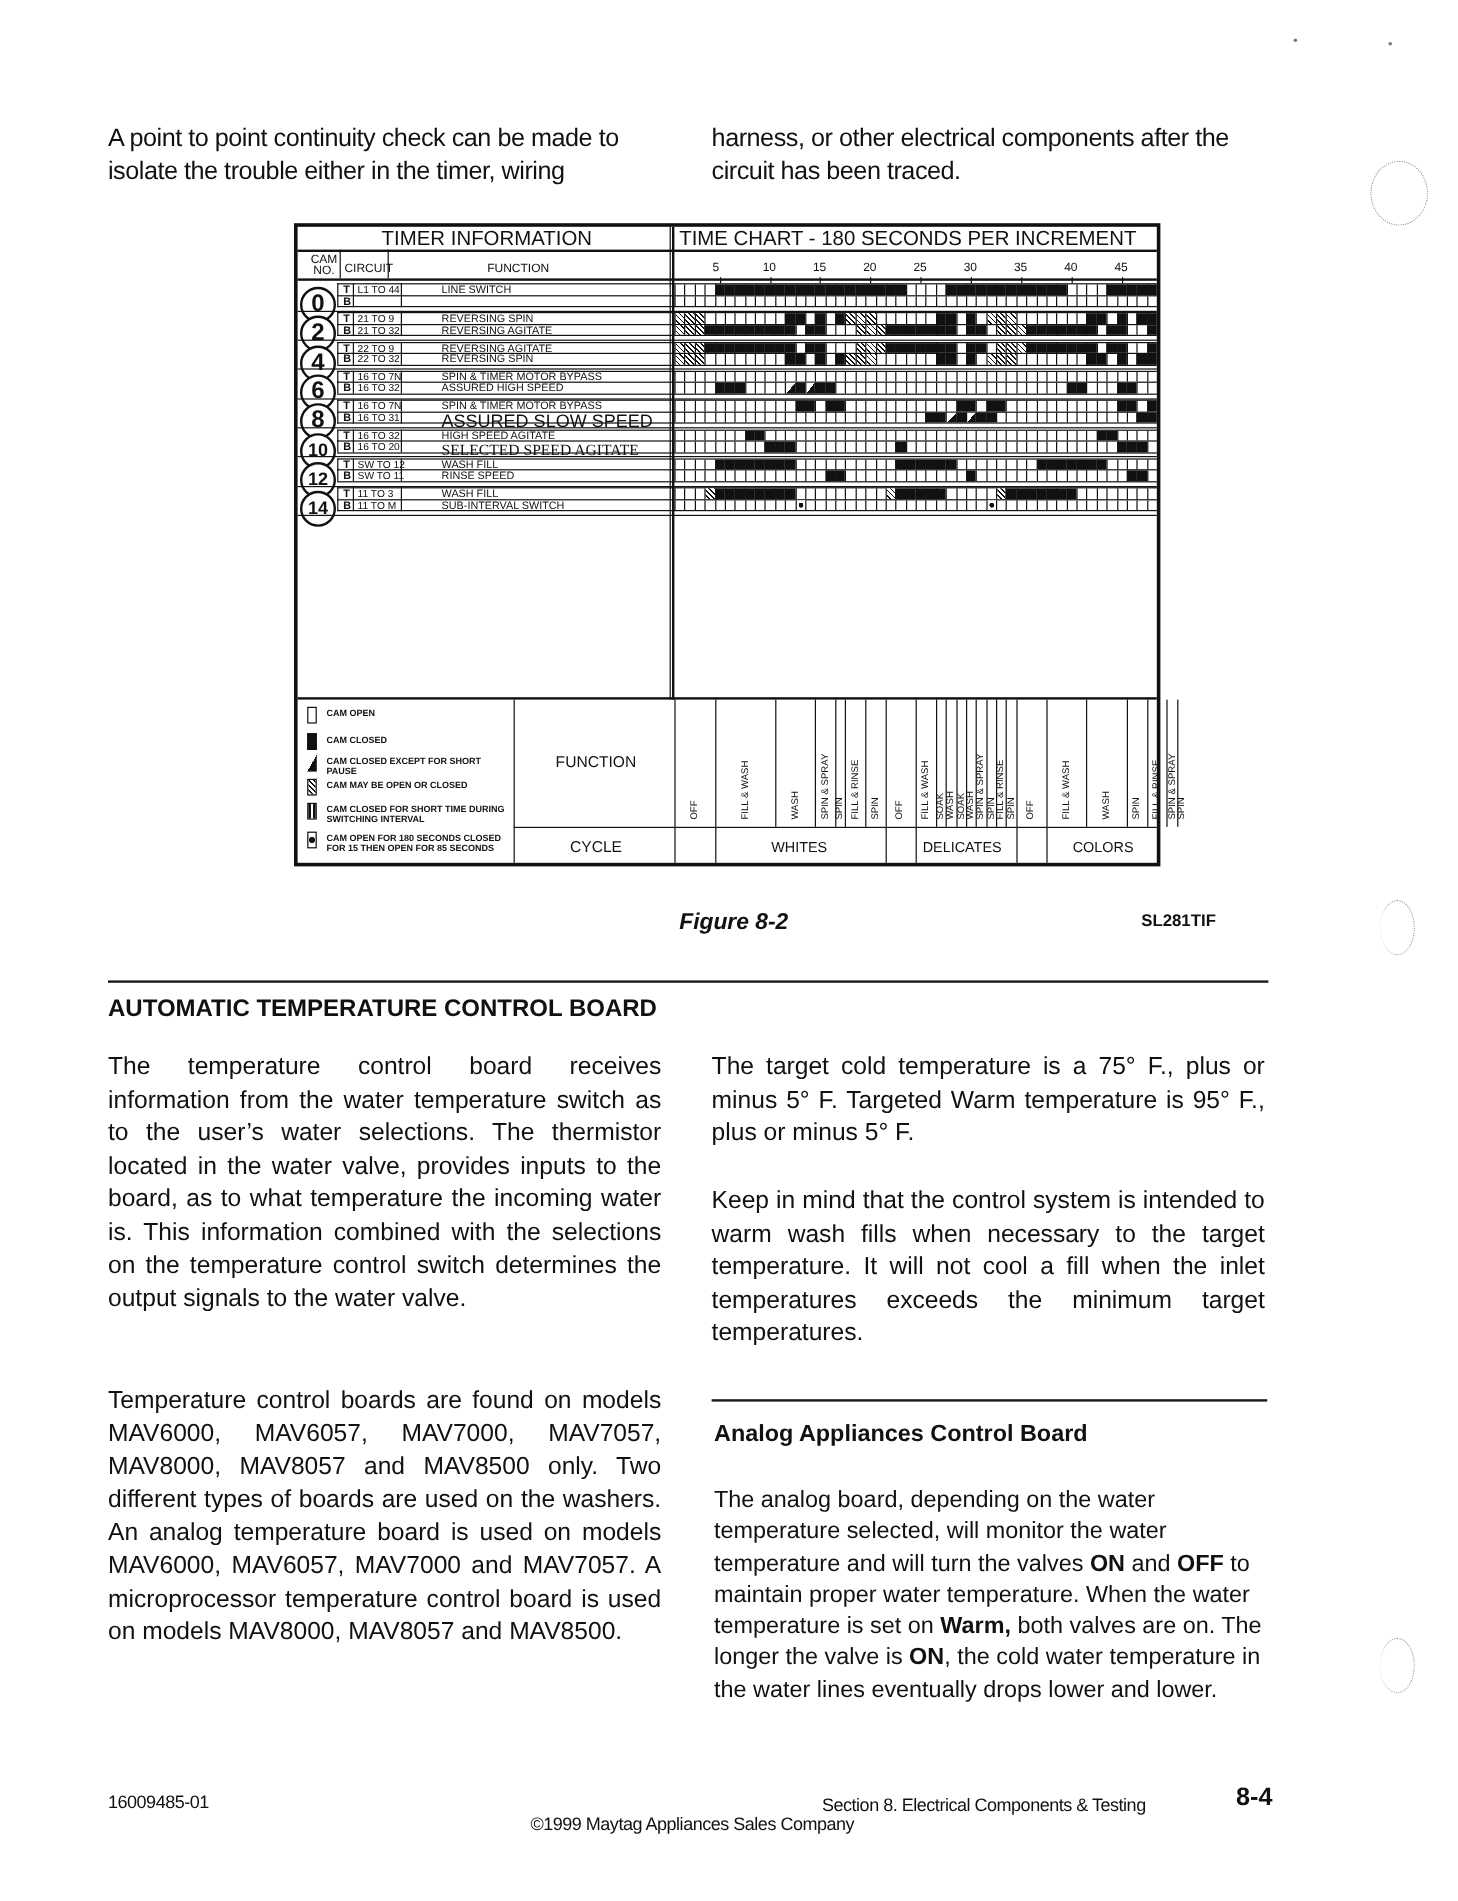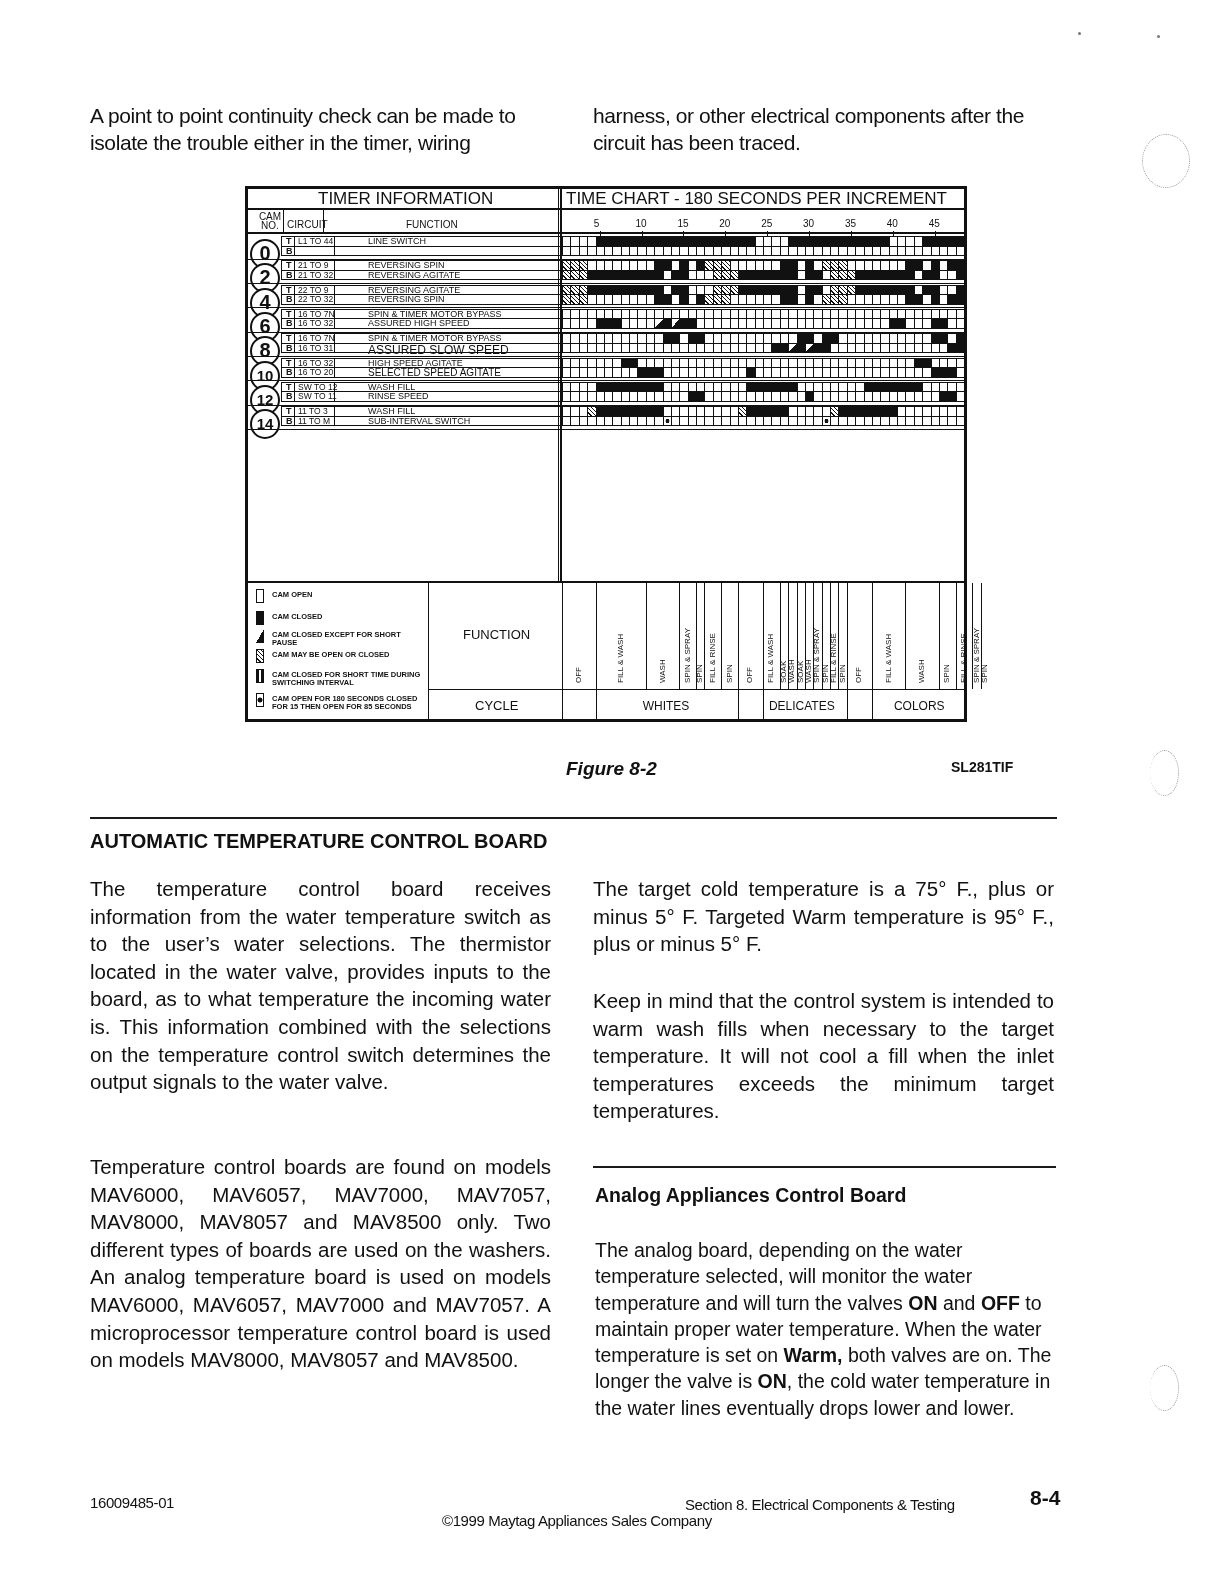--- a/index.html
+++ b/index.html
@@ -567,21 +567,21 @@
     <div style="position: absolute; left: 674.125px; top: 145.2px; width: 8.375px; height: 8.5px; box-sizing: border-box; border-left: 1px solid rgb(17, 17, 17);"></div>
     <div style="position: absolute; left: 682.5px; top: 145.2px; width: 8.375px; height: 8.5px; box-sizing: border-box; border-left: 1px solid rgb(17, 17, 17); background: rgb(17, 17, 17);"></div>
     <div style="position: absolute; left: 690.875px; top: 145.2px; width: 8.375px; height: 8.5px; box-sizing: border-box; border-left: 1px solid rgb(17, 17, 17); background: rgb(17, 17, 17);"></div>
     <div style="position: absolute; left: 699.25px; top: 145.2px; width: 8.375px; height: 8.5px; box-sizing: border-box; border-left: 1px solid rgb(17, 17, 17);"></div>
     <div style="position: absolute; left: 707.625px; top: 145.2px; width: 8.375px; height: 8.5px; box-sizing: border-box; border-left: 1px solid rgb(17, 17, 17); background: rgb(17, 17, 17);"></div>
     <div class="tline" style="left: 33px; top: 153.7px; width: 683px; height: 1px;"></div>
     <div class="ttext" style="left: 38px; top: 154.7px; font-size: 9px; font-weight: bold;">B</div>
     <div class="tline" style="left: 46px; top: 153.7px; width: 1px; height: 10px;"></div>
     <div class="ttext" style="left: 50px; top: 154.7px; font-size: 8.5px;">16 TO 31</div>
     <div class="tline" style="left: 86px; top: 153.7px; width: 1px; height: 10px;"></div>
-    <div class="ttext" style="left: 120px; top: 154.7px; font-size: 12px;">ASSURED SLOW SPEED</div>
+    <div class="ttext" style="left: 120px; top: 154.7px; font-size: 15px;">ASSURED SLOW SPEED</div>
     <div class="tline" style="left: 33px; top: 153.7px; width: 1px; height: 10px;"></div>
     <div style="position: absolute; left: 314px; top: 154.7px; width: 8.375px; height: 8.5px; box-sizing: border-box; border-left: 1px solid rgb(17, 17, 17);"></div>
     <div style="position: absolute; left: 322.375px; top: 154.7px; width: 8.375px; height: 8.5px; box-sizing: border-box; border-left: 1px solid rgb(17, 17, 17);"></div>
     <div style="position: absolute; left: 330.75px; top: 154.7px; width: 8.375px; height: 8.5px; box-sizing: border-box; border-left: 1px solid rgb(17, 17, 17);"></div>
     <div style="position: absolute; left: 339.125px; top: 154.7px; width: 8.375px; height: 8.5px; box-sizing: border-box; border-left: 1px solid rgb(17, 17, 17);"></div>
     <div style="position: absolute; left: 347.5px; top: 154.7px; width: 8.375px; height: 8.5px; box-sizing: border-box; border-left: 1px solid rgb(17, 17, 17);"></div>
     <div style="position: absolute; left: 355.875px; top: 154.7px; width: 8.375px; height: 8.5px; box-sizing: border-box; border-left: 1px solid rgb(17, 17, 17);"></div>
     <div style="position: absolute; left: 364.25px; top: 154.7px; width: 8.375px; height: 8.5px; box-sizing: border-box; border-left: 1px solid rgb(17, 17, 17);"></div>
     <div style="position: absolute; left: 372.625px; top: 154.7px; width: 8.375px; height: 8.5px; box-sizing: border-box; border-left: 1px solid rgb(17, 17, 17);"></div>
     <div style="position: absolute; left: 381px; top: 154.7px; width: 8.375px; height: 8.5px; box-sizing: border-box; border-left: 1px solid rgb(17, 17, 17);"></div>
@@ -680,21 +680,21 @@
     <div style="position: absolute; left: 674.125px; top: 169.5px; width: 8.375px; height: 8.5px; box-sizing: border-box; border-left: 1px solid rgb(17, 17, 17); background: rgb(17, 17, 17);"></div>
     <div style="position: absolute; left: 682.5px; top: 169.5px; width: 8.375px; height: 8.5px; box-sizing: border-box; border-left: 1px solid rgb(17, 17, 17);"></div>
     <div style="position: absolute; left: 690.875px; top: 169.5px; width: 8.375px; height: 8.5px; box-sizing: border-box; border-left: 1px solid rgb(17, 17, 17);"></div>
     <div style="position: absolute; left: 699.25px; top: 169.5px; width: 8.375px; height: 8.5px; box-sizing: border-box; border-left: 1px solid rgb(17, 17, 17);"></div>
     <div style="position: absolute; left: 707.625px; top: 169.5px; width: 8.375px; height: 8.5px; box-sizing: border-box; border-left: 1px solid rgb(17, 17, 17);"></div>
     <div class="tline" style="left: 33px; top: 178px; width: 683px; height: 1px;"></div>
     <div class="ttext" style="left: 38px; top: 179px; font-size: 9px; font-weight: bold;">B</div>
     <div class="tline" style="left: 46px; top: 178px; width: 1px; height: 10px;"></div>
     <div class="ttext" style="left: 50px; top: 179px; font-size: 8.5px;">16 TO 20</div>
     <div class="tline" style="left: 86px; top: 178px; width: 1px; height: 10px;"></div>
-    <div class="ttext" style="left: 120px; top: 179px; font-size: 10px;">SELECTED SPEED AGITATE</div>
+    <div class="ttext" style="left: 120px; top: 179px; font-size: 13px; font-family: Liberation Serif, serif;">SELECTED SPEED AGITATE</div>
     <div class="tline" style="left: 33px; top: 178px; width: 1px; height: 10px;"></div>
     <div style="position: absolute; left: 314px; top: 179px; width: 8.375px; height: 8.5px; box-sizing: border-box; border-left: 1px solid rgb(17, 17, 17);"></div>
     <div style="position: absolute; left: 322.375px; top: 179px; width: 8.375px; height: 8.5px; box-sizing: border-box; border-left: 1px solid rgb(17, 17, 17);"></div>
     <div style="position: absolute; left: 330.75px; top: 179px; width: 8.375px; height: 8.5px; box-sizing: border-box; border-left: 1px solid rgb(17, 17, 17);"></div>
     <div style="position: absolute; left: 339.125px; top: 179px; width: 8.375px; height: 8.5px; box-sizing: border-box; border-left: 1px solid rgb(17, 17, 17);"></div>
     <div style="position: absolute; left: 347.5px; top: 179px; width: 8.375px; height: 8.5px; box-sizing: border-box; border-left: 1px solid rgb(17, 17, 17);"></div>
     <div style="position: absolute; left: 355.875px; top: 179px; width: 8.375px; height: 8.5px; box-sizing: border-box; border-left: 1px solid rgb(17, 17, 17);"></div>
     <div style="position: absolute; left: 364.25px; top: 179px; width: 8.375px; height: 8.5px; box-sizing: border-box; border-left: 1px solid rgb(17, 17, 17);"></div>
     <div style="position: absolute; left: 372.625px; top: 179px; width: 8.375px; height: 8.5px; box-sizing: border-box; border-left: 1px solid rgb(17, 17, 17);"></div>
     <div style="position: absolute; left: 381px; top: 179px; width: 8.375px; height: 8.5px; box-sizing: border-box; border-left: 1px solid rgb(17, 17, 17);"></div>

